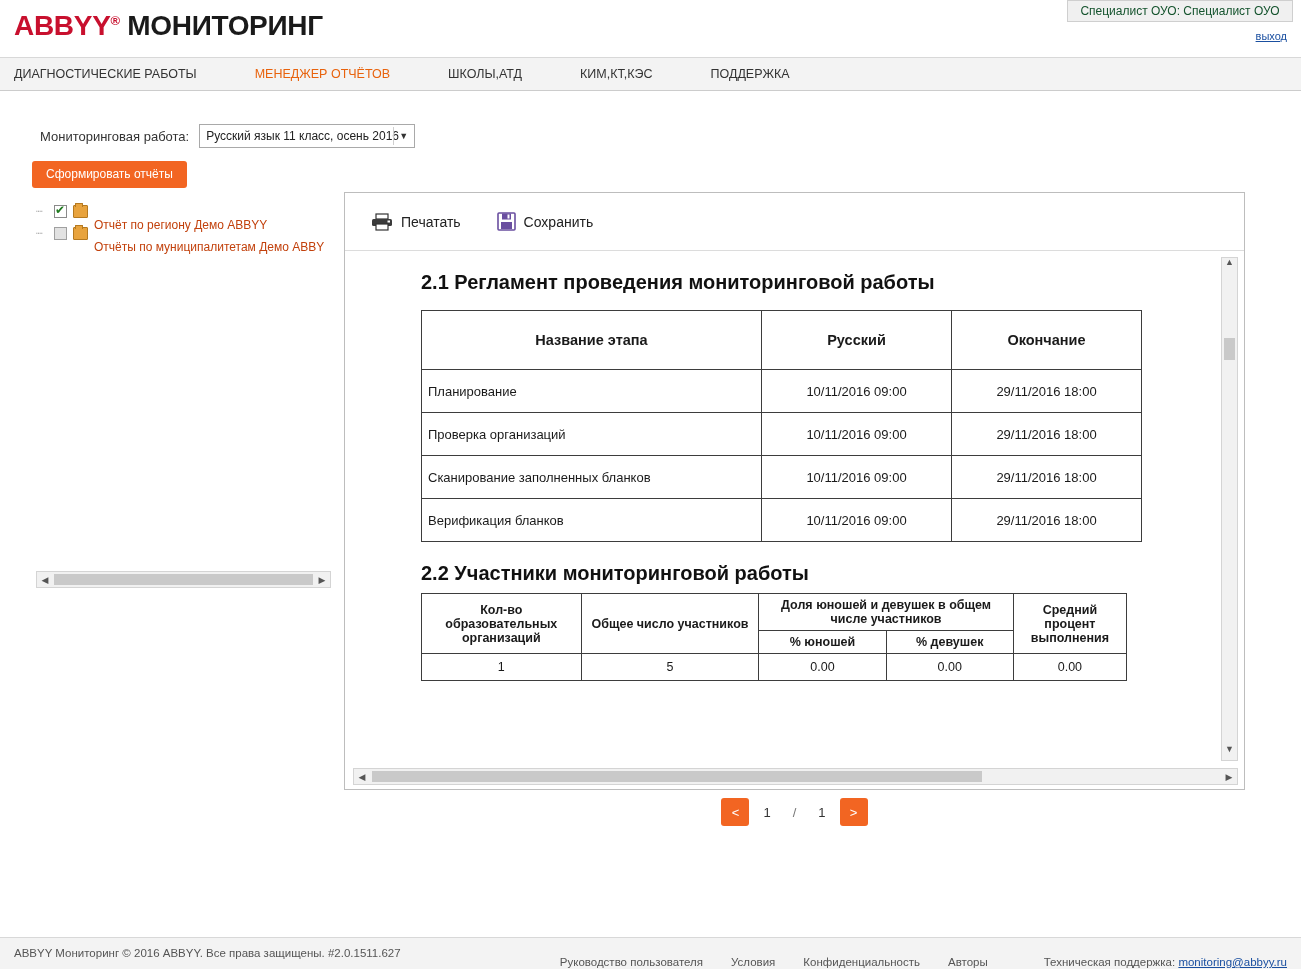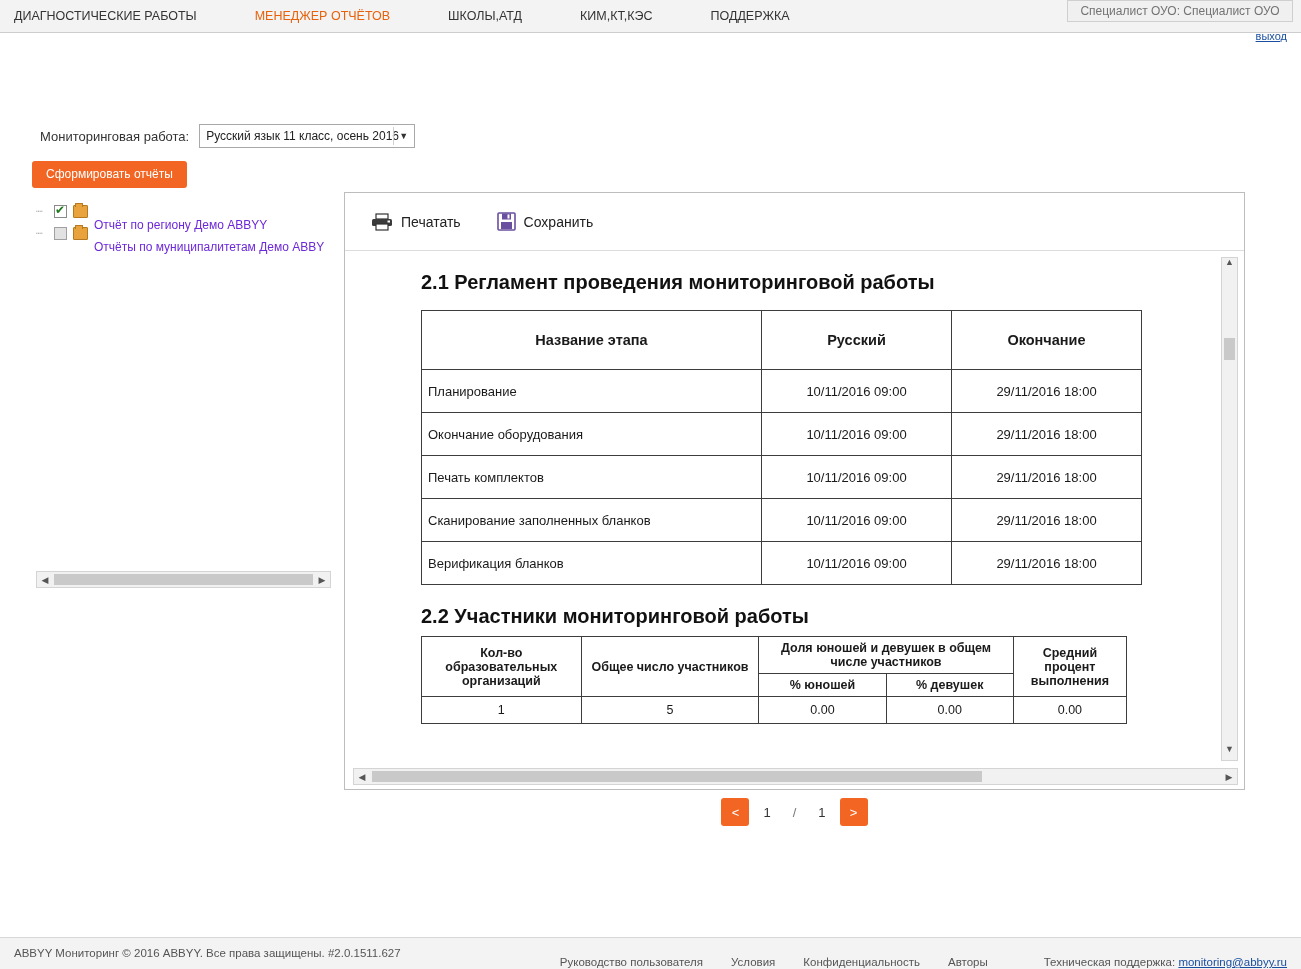--- a/index.html
+++ b/index.html
@@ -21,21 +21,21 @@
   .userbar {
     position: absolute;
     top: 0;
     right: 8px;
     width: 226px;
     height: 22px;
     background: #f0f0f0;
     border: 1px solid #cfcfcf;
     box-sizing: border-box;
     font-size: 12px;
-    color: #737373;
+    color: #14532d;
     display: flex;
     align-items: center;
     justify-content: center;
   }
   .logout {
     position: absolute;
     top: 30px;
     right: 14px;
     font-size: 11px;
     color: #1a4fa0;
@@ -204,21 +204,21 @@
     position: absolute;
     left: 1px;
     top: -3px;
     width: 6px;
     height: 3px;
     background: #e8a33d;
     border: 1px solid #b5791f;
     border-bottom: none;
     border-radius: 1px 1px 0 0;
   }
-  .tree-label { color: #6d28d9; margin-top: 28px; }
+  .tree-label { color: #c2410c; margin-top: 28px; }
 
   
   .hscroll-left {
     position: absolute;
     left: 36px;
     top: 571px;
     width: 295px;
     height: 17px;
     background: #f1f1f1;
     border: 1px solid #d4d4d4;
@@ -458,20 +458,25 @@
 </head>
 <body>
 
 <div class="page">
 
   <div class="userbar">
     <span>Специалист ОУО: Специалист ОУО</span>
   </div>
   <div class="logout">выход</div>
 
+  <div class="header">
+    <div class="logo">
+      <span class="abbyy">ABBYY</span><span class="reg">®</span><span class="mon"> МОНИТОРИНГ</span>
+    </div>
+  </div>
 
   <div class="nav">
     <div class="nav-item">ДИАГНОСТИЧЕСКИЕ РАБОТЫ</div>
     <div class="nav-item active">МЕНЕДЖЕР ОТЧЁТОВ</div>
     <div class="nav-item">ШКОЛЫ,АТД</div>
     <div class="nav-item">КИМ,КТ,КЭС</div>
     <div class="nav-item">ПОДДЕРЖКА</div>
   </div>
 
   <div class="ctrl-row">
@@ -552,26 +557,21 @@
                 <th>Окончание</th>
               </tr>
             </thead>
             <tbody>
               <tr>
                 <td class="stage">Планирование</td>
                 <td class="ctr">10/11/2016 09:00</td>
                 <td class="ctr">29/11/2016 18:00</td>
               </tr>
               <tr>
-                <td class="stage">Окончание оборудования</td>
-                <td class="ctr">10/11/2016 09:00</td>
-                <td class="ctr">29/11/2016 18:00</td>
-              </tr>
-              <tr>
-                <td class="stage">Печать комплектов</td>
+                <td class="stage">Проверка организаций</td>
                 <td class="ctr">10/11/2016 09:00</td>
                 <td class="ctr">29/11/2016 18:00</td>
               </tr>
               <tr>
                 <td class="stage">Сканирование заполненных бланков</td>
                 <td class="ctr">10/11/2016 09:00</td>
                 <td class="ctr">29/11/2016 18:00</td>
               </tr>
               <tr>
                 <td class="stage">Верификация бланков</td>

